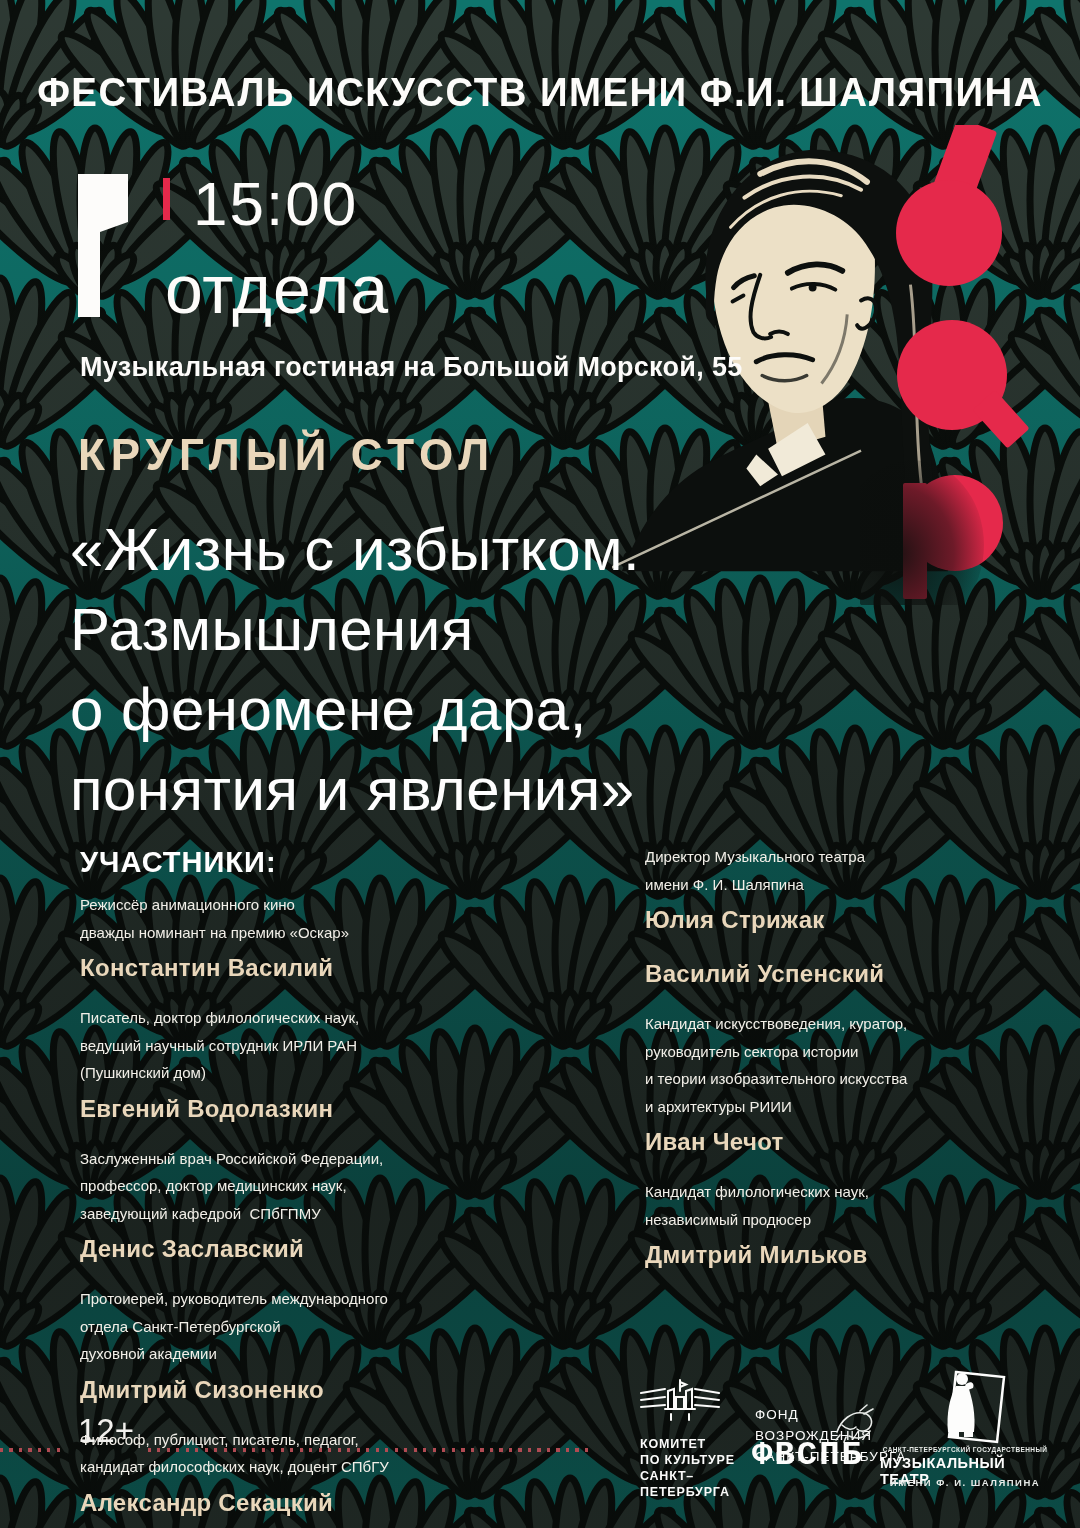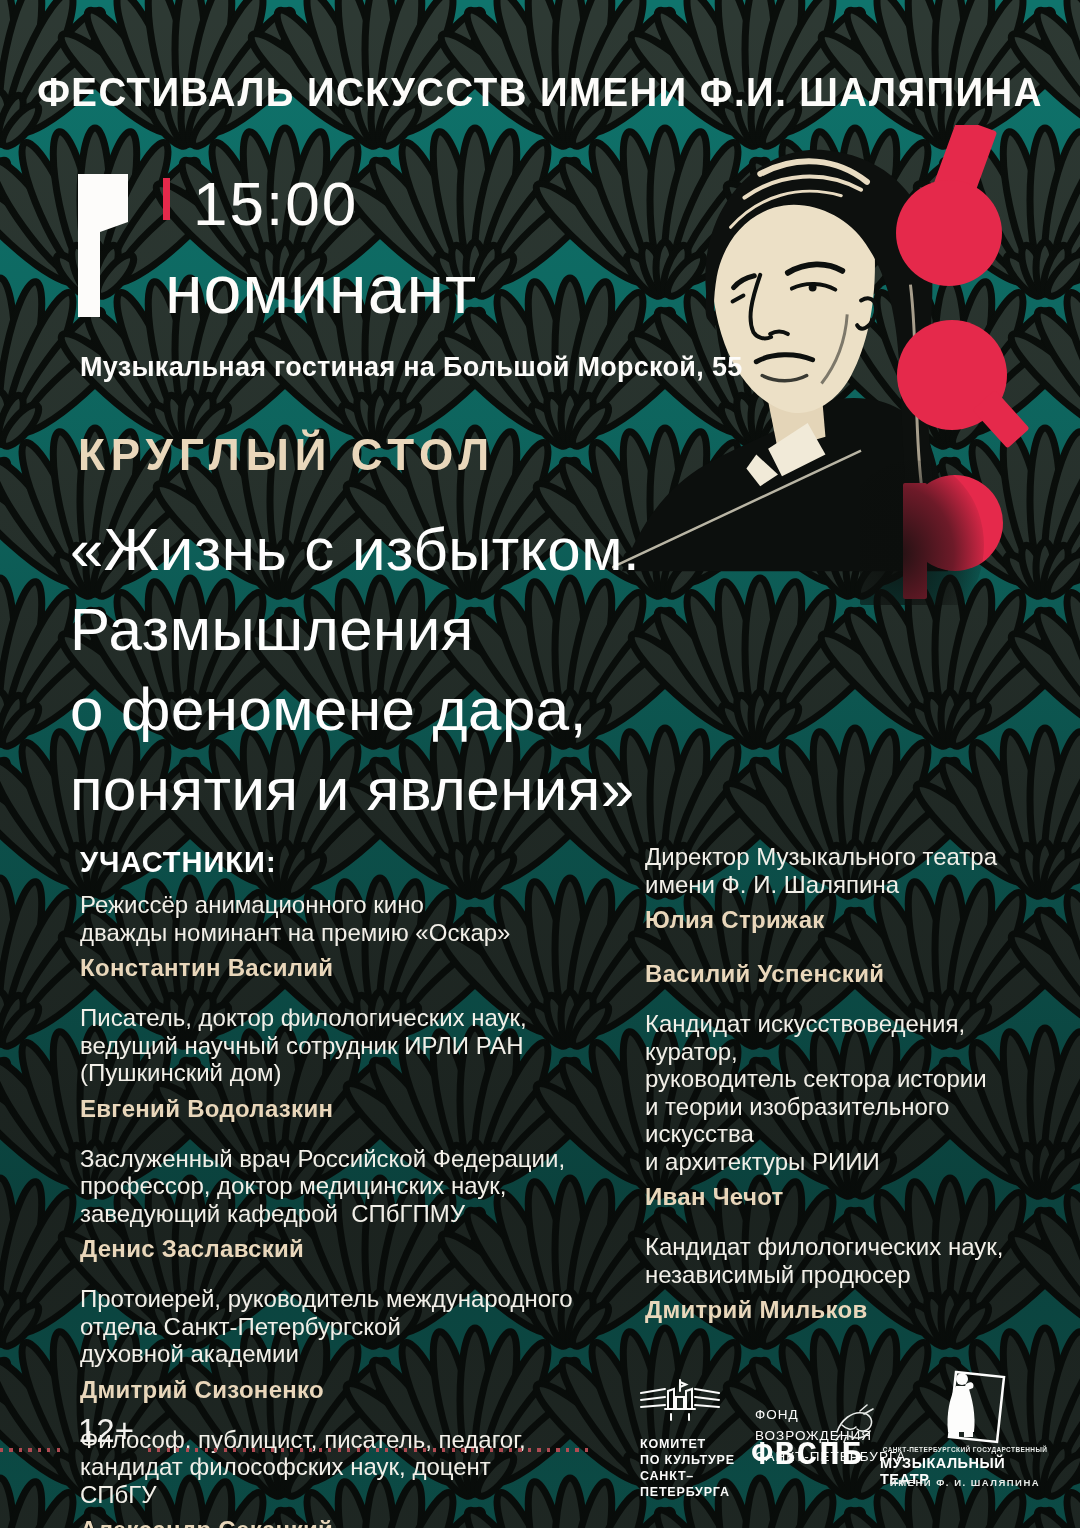--- a/index.html
+++ b/index.html
@@ -33,21 +33,21 @@
   .format{left:78px;top:430px;font-size:44px;font-weight:700;letter-spacing:6px;color:#e9d7bb;}
   .quote{
     left:70px;top:510px;width:960px;
     font-size:60px;line-height:80px;font-weight:400;color:#fefefe;
     white-space:pre-line;letter-spacing:0.5px;
   }
   .col{position:absolute;}
   .col-left{left:80px;top:846px;width:505px;}
   .col-right{left:645px;top:843px;width:400px;}
   .sec-heading{font-size:29px;font-weight:700;letter-spacing:1px;color:#ffffff;margin:0 0 12px 0;}
-  .role{font-size:24px;line-height:27.5px;font-weight:400;color:#f2efe8;white-space:pre-wrap;margin:0 12px 4px 0;}
+  .role{font-size:15px;line-height:27.5px;font-weight:400;color:#f2efe8;white-space:pre-wrap;margin:0 12px 4px 0;}
   .pname{font-size:24px;line-height:36px;font-weight:700;color:#e9d7bb;margin:0 0 18px 0;letter-spacing:0.3px;}
   .mod-heading{margin-top:14px;}
   .age{left:78px;top:1412px;font-size:33px;font-weight:400;color:#f2f1ee;}
   .dots{height:4px;top:1448px;background:repeating-linear-gradient(90deg,#b04a52 0 3px,transparent 3px 9.5px);}
   .dots-left{left:0;width:66px;}
   .dots-right{left:148px;width:444px;}
   .committee-label{
     left:640px;top:1436px;font-size:12.5px;line-height:16px;font-weight:700;
     letter-spacing:0.8px;color:#fbfbfa;white-space:pre-line;
   }
@@ -227,21 +227,21 @@
     </g>
   </svg>
 
   <div class="abs festival-title">ФЕСТИВАЛЬ ИСКУССТВ ИМЕНИ Ф.И. ШАЛЯПИНА</div>
 
   <svg class="abs" style="left:0;top:0;" width="200" height="340" viewBox="0 0 200 340">
     <polygon points="78,174 128,174 128,222 100,232 100,317 78,317" fill="#fdfcfa"></polygon>
   </svg>
   <div class="abs" style="left:163px;top:178px;width:7px;height:42px;background:#e5294b;"></div>
   <div class="abs time">15:00</div>
-  <div class="abs month">номинант</div>
+  <div class="abs month">отдела</div>
   <div class="abs venue">Музыкальная гостиная на Большой Морской, 55</div>
 
   <div class="abs format">КРУГЛЫЙ СТОЛ</div>
   <div class="abs quote">«Жизнь с избытком.
 Размышления
 о феномене дара,
 понятия и явления»</div>
 
   <div class="col col-left">
     <div class="sec-heading">УЧАСТНИКИ:</div>

